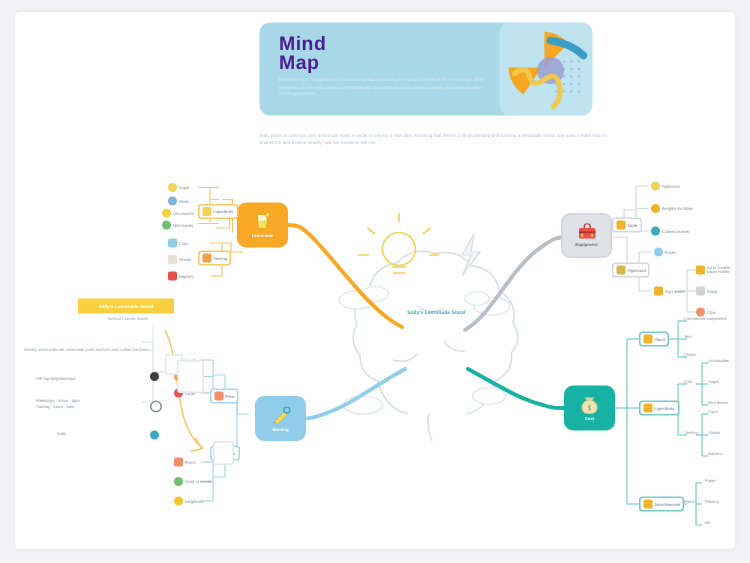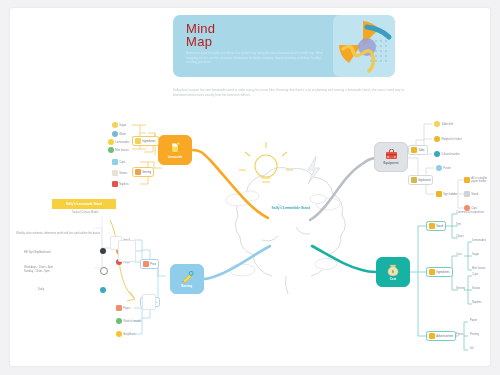--- a/index.html
+++ b/index.html
@@ -2,21 +2,21 @@
 <html><head>
 <meta charset="utf-8">
 <style>
   html,body{margin:0;padding:0;}
   body{width:500px;height:375px;background:#f2f2f4;font-family:"Liberation Sans",sans-serif;overflow:hidden;}
   #canvas{position:relative;width:500px;height:375px;background:#f2f2f4;}
   .page{position:absolute;left:10px;top:8px;width:480px;height:358px;background:#ffffff;border-radius:3px;box-shadow:0 0 3px rgba(0,0,0,.07);overflow:hidden;}
   svg.layer{position:absolute;left:0;top:0;width:480px;height:358px;pointer-events:none;}
 
   .hdr{position:absolute;left:163px;top:7px;width:175px;height:62px;background:#a8d8e8;border-radius:7px;overflow:hidden;}
-  .hdr-title{position:absolute;left:13px;top:7px;color:#b91c1c;font-size:13px;font-weight:normal;line-height:13px;letter-spacing:.3px;}
+  .hdr-title{position:absolute;left:13px;top:7px;color:#4c1d95;font-size:13px;font-weight:bold;line-height:13px;letter-spacing:.3px;}
   .hdr-desc{position:absolute;left:13px;top:36px;width:145px;color:#cfeaf3;font-size:3.1px;line-height:4.6px;}
 
   .hdr-art{position:absolute;left:323px;top:7px;width:62px;height:62px;background:#bfe3ef;border-radius:7px;overflow:hidden;}
   .body-para{position:absolute;left:163px;top:80px;width:240px;color:#b9c4cb;font-size:3.1px;line-height:4.6px;}
 
   .node{position:absolute;box-sizing:border-box;display:flex;flex-direction:column;align-items:center;justify-content:center;}
   .main-node{width:34px;height:30px;border-radius:6px;}
   .main-lab{font-size:2.9px;font-weight:bold;margin-top:1px;text-align:center;}
   .n-orange{background:#f9a825;border:1.4px solid #f9a825;}
   .n-orange .main-lab{color:#ffffff;}

